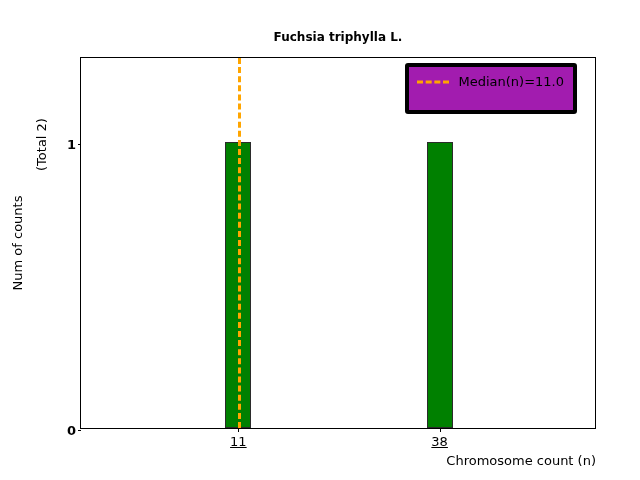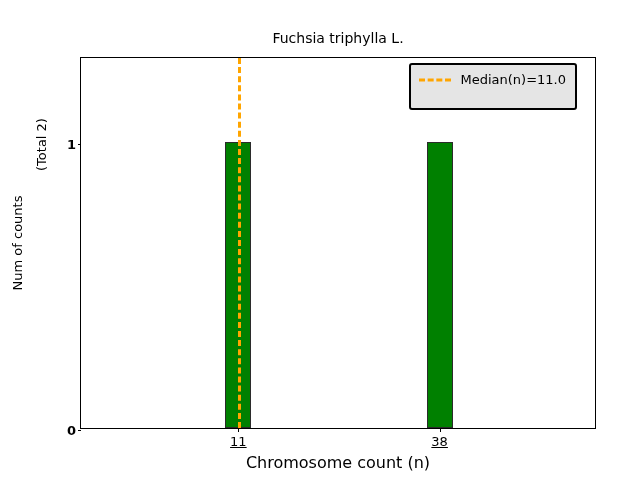--- a/index.html
+++ b/index.html
@@ -24,23 +24,24 @@
     background: #ffffff;
   }
 
   
   #chart-title {
     position: absolute;
     left: 80px;
     top: 30px;
     width: 516px;
     text-align: center;
-    font-size: 14px;
+    font-size: 12px;
     color: #000000;
     white-space: nowrap;
+    font-weight: bold;
   }
 
   
   #plot-area {
     position: absolute;
     left: 80px;
     top: 57px;
     width: 516px;
     height: 372px;
     box-sizing: border-box;
@@ -99,22 +100,22 @@
     white-space: nowrap;
     text-decoration: underline;
   }
 
   
   #xlabel {
     position: absolute;
     left: 80px;
     top: 453px;
     width: 516px;
-    text-align: center;
-    font-size: 16px;
+    text-align: right;
+    font-size: 13px;
     white-space: nowrap;
   }
   #ylabel-wrap {
     position: absolute;
     left: 0px;
     top: 57px;
     width: 34px;
     height: 372px;
   }
   #ylabel {
@@ -143,22 +144,22 @@
     font-size: 13px;
     white-space: nowrap;
   }
 
   
   #legend {
     position: absolute;
     right: 18px;
     top: 5px;
     box-sizing: border-box;
-    background: #e5e5e5;
-    border: 2px solid #000000;
+    background: #a21caf;
+    border: 4px solid #000000;
     border-radius: 3px;
     padding: 6px 9px 6px 8px;
     font-size: 13px;
     line-height: 1.45;
   }
   .legend-row {
     display: flex;
     align-items: center;
     white-space: nowrap;
   }

